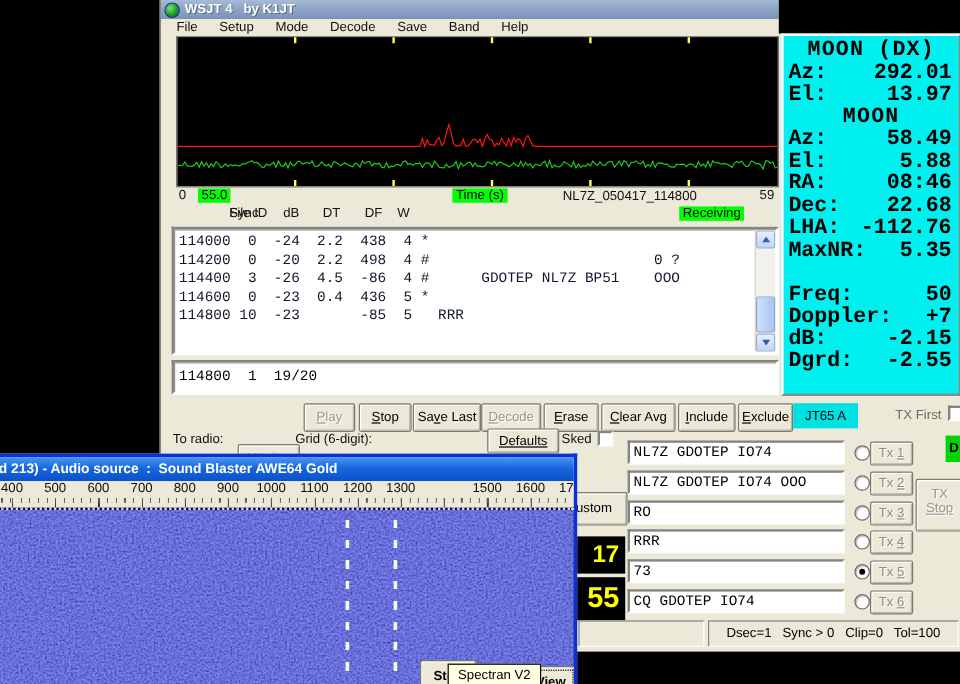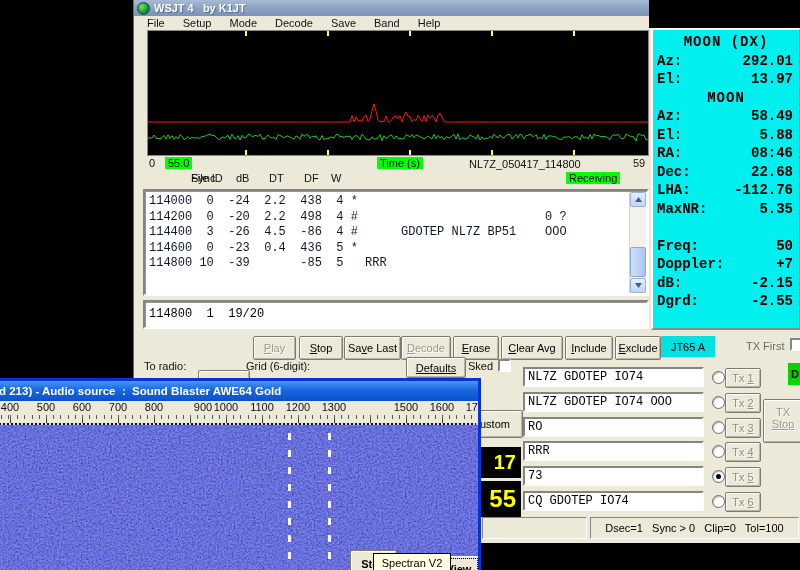--- a/index.html
+++ b/index.html
@@ -78,21 +78,21 @@
   .clock-box{position:absolute;left:307px;width:80px;background:#000;color:#ffff00;
     font-weight:bold;text-align:right;padding-right:5px;box-sizing:border-box;
     font-family:"Liberation Sans",sans-serif;}
   
   .status-panel{position:absolute;top:517px;height:22px;background:#ece9d8;
     border:1px solid;border-color:#848484 #fdfdfd #fdfdfd #848484;box-sizing:border-box;
     font-size:11px;color:#000;display:flex;align-items:center;justify-content:center;white-space:pre;}
   
   #astro-panel{position:absolute;left:517px;top:28px;width:150px;height:302px;background:#00efef;
     border:2px solid;border-color:#fdfdfd #8a8a8a #8a8a8a #fdfdfd;box-sizing:border-box;
-    font-family:"Liberation Mono",monospace;font-weight:bold;font-size:14px;color:#000;padding-top:3px;}
+    font-family:"Liberation Mono",monospace;font-weight:bold;font-size:18px;color:#000;padding-top:3px;}
   .astro-title{text-align:center;height:18.5px;line-height:18.5px;letter-spacing:1px;}
   .astro-row{display:flex;justify-content:space-between;height:18.5px;line-height:18.5px;padding:0 6px 0 4px;}
   
   #spectran{position:absolute;left:-6px;top:378px;width:487px;height:200px;background:#ece9d8;
     border:3px solid #0831d9;border-left:none;box-sizing:border-box;z-index:5;}
   #spectran-titlebar{height:20px;background:linear-gradient(180deg,#4a97f2 0%,#1767e0 45%,#0a51c8 100%);
     color:#fff;font-size:11.5px;font-weight:bold;line-height:20px;padding-left:5px;white-space:pre;
     overflow:hidden;}
   #ruler{position:relative;height:22px;background:#ece9d8;overflow:hidden;}
   .ruler-label{position:absolute;top:0;width:34px;text-align:center;font-size:11px;color:#111;}
@@ -160,21 +160,21 @@
         <span class="row-abs" style="left: 4px; top: 0px; margin-left: 40px;">File ID</span>
         <span class="row-abs" style="left: 44px; top: 0px;">Sync</span>
         <span class="row-abs" style="left: 89px; top: 0px;">dB</span>
         <span class="row-abs" style="left: 122px; top: 0px;">DT</span>
         <span class="row-abs" style="left: 157px; top: 0px;">DF</span>
         <span class="row-abs" style="left: 184px; top: 0px;">W</span>
       </div>
     <div class="row-abs green-label" style="left:432px;top:172px;">Receiving</div>
 
     <div id="decode-box" class="sunken-white">
-      <div id="decode-lines"><div>114000  0  -24  2.2  438  4 *</div><div>114200  0  -20  2.2  498  4 #                          0 ?</div><div>114400  3  -26  4.5  -86  4 #      GDOTEP NL7Z BP51    OOO</div><div>114600  0  -23  0.4  436  5 *</div><div>114800 10  -39       -85  5   RRR</div></div>
+      <div id="decode-lines"><div>114000  0  -24  2.2  438  4 *</div><div>114200  0  -20  2.2  498  4 #                          0 ?</div><div>114400  3  -26  4.5  -86  4 #      GDOTEP NL7Z BP51    OOO</div><div>114600  0  -23  0.4  436  5 *</div><div>114800 10  -23       -85  5   RRR</div></div>
       <div id="scrollbar">
         <div class="sb-arrow" style="top:0;">
           <svg width="7" height="5">
               <polygon points="3.5,0 7,5 0,5" fill="#3a5da8"></polygon>
             </svg>
         </div>
         <div id="sb-thumb"></div>
         <div class="sb-arrow" style="bottom:0;">
           <svg width="7" height="5">
               <polygon points="0,0 7,0 3.5,5" fill="#3a5da8"></polygon>
@@ -324,21 +324,21 @@
   <div id="spectran">
     <div id="spectran-titlebar">d 213) - Audio source  :  Sound Blaster AWE64 Gold</div>
     <div id="ruler">
       <div class="tickstrip" style="top:14px;height:8px;background:repeating-linear-gradient(90deg,#3a3a3a 0 1px,transparent 1px 36px);background-position-x:16px;"></div>
       <div class="tickstrip" style="top:14px;height:4px;background:repeating-linear-gradient(90deg,#5a5a5a 0 1px,transparent 1px 7.2px);background-position-x:16px;"></div>
     <span class="ruler-label" style="left: -1px;">400</span>
         <span class="ruler-label" style="left: 35px;">500</span>
         <span class="ruler-label" style="left: 71px;">600</span>
         <span class="ruler-label" style="left: 107px;">700</span>
         <span class="ruler-label" style="left: 143px;">800</span>
-        <span class="ruler-label" style="left: 192px;">900</span>
+        <span class="ruler-label" style="left: 179px;">900</span>
         <span class="ruler-label" style="left: 215px;">1000</span>
         <span class="ruler-label" style="left: 251px;">1100</span>
         <span class="ruler-label" style="left: 287px;">1200</span>
         <span class="ruler-label" style="left: 323px;">1300</span>
         <span class="ruler-label" style="left: 359px; margin-top: 36px;">1400</span>
         <span class="ruler-label" style="left: 395px;">1500</span>
         <span class="ruler-label" style="left: 431px;">1600</span>
         <span class="ruler-label" style="left: 467px;">1700</span>
       </div>
     <div id="waterfall">

